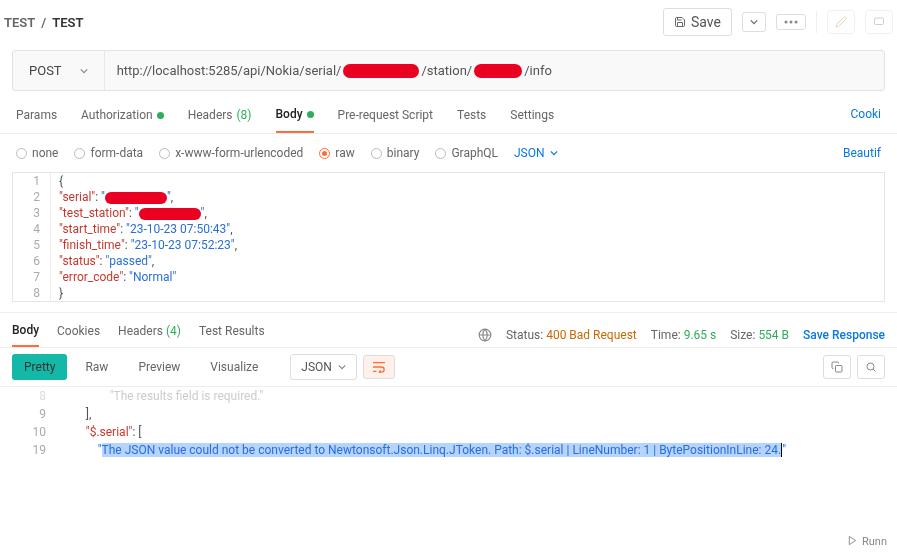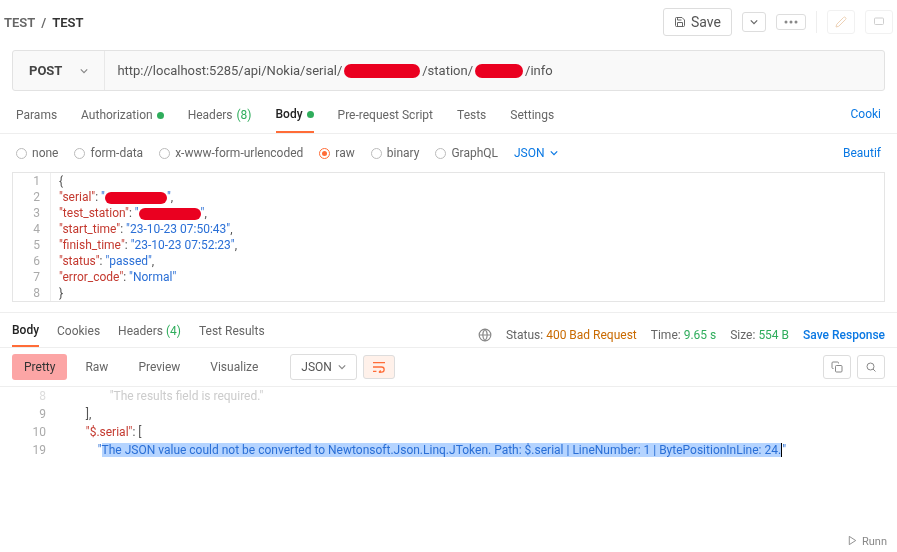--- a/index.html
+++ b/index.html
@@ -6,21 +6,21 @@
 body { background:#fff; color:#333; font-size:12px; width:897px; height:552px; overflow:hidden; position:relative; }
 .top-row { display:flex; align-items:center; padding:8px 4px; gap:10px; }
 .breadcrumb { font-weight:600; font-size:13px; color:#666; display:flex; gap:6px; align-items:center; }
 .breadcrumb .cur { color:#333; }
 .spacer { flex:1; }
 .btn { border:1px solid #ddd; background:#fff; padding:5px 10px; border-radius:3px; font-size:14px; display:flex; align-items:center; gap:5px; cursor:pointer; color:#555; }
 .icon-only { padding:5px 7px; }
 svg { display:block; }
 .url-row { display:flex; gap:10px; padding:6px 12px; }
 .url-box { flex:1; display:flex; border:1px solid #e2e2e2; background:#f9f9f9; border-radius:3px; overflow:hidden; }
-.method { padding:12px 16px; font-size:13px; font-weight:700; color:#444; display:flex; align-items:center; gap:18px; border-right:1px solid #e8e8e8; }
+.method { padding:12px 16px; font-size:13px; font-weight:400; color:#444; display:flex; align-items:center; gap:18px; border-right:1px solid #e8e8e8; }
 .url { flex:1; padding:12px 12px; font-size:13px; color:#555; display:flex; align-items:center; gap:0; }
 .redact { display:inline-block; width:76px; height:14px; background:#ea0020; border-radius:9px; margin:0 2px; }
 .send { background:#0a78e3; color:#fff; border:none; padding:0 28px; font-size:14px; font-weight:600; border-radius:3px; cursor:pointer; }
 .tabs { display:flex; gap:24px; padding:10px 16px 0; border-bottom:1px solid #eee; font-size:12px; }
 .tab { padding:0 0 10px 0; cursor:pointer; color:#666; display:flex; align-items:center; gap:4px; }
 .tab.active { color:#222; border-bottom:2px solid #ff6c37; font-weight:500; }
 .dot { width:7px; height:7px; border-radius:50%; display:inline-block; }
 .dot.g { background:#2fad5c; }
 .paren { color:#2fad5c; }
 .tabs .right { margin-left:auto; color:#0a78e3; cursor:pointer; }
@@ -41,21 +41,21 @@
 .redact-sm { display:inline-block; width:62px; height:12px; background:#ea0020; border-radius:8px; vertical-align:middle; }
 .resp-head { display:flex; align-items:center; gap:18px; padding:10px 12px 0; font-size:12px; border-top:1px solid #eee; margin-top:10px; }
 .resp-head .rtab { padding:0 0 8px 0; cursor:pointer; color:#666; }
 .resp-head .rtab.active { color:#222; border-bottom:2px solid #ff6c37; font-weight:500; }
 .resp-head .status-group { margin-left:auto; display:flex; gap:14px; color:#666; align-items:center; }
 .bad { color:#c96a00; }
 .good { color:#2fad5c; }
 .save-resp { color:#0a78e3; cursor:pointer; font-weight:500; }
 .view-row { display:flex; align-items:center; gap:6px; padding:6px 12px; border-top:1px solid #eee; border-bottom:1px solid #eee; }
 .vbtn { padding:6px 12px; border-radius:3px; cursor:pointer; color:#666; font-size:12px; }
-.vbtn.active { background:#fca5a5; color:#333; }
+.vbtn.active { background:#14b8a6; color:#333; }
 .sel { border:1px solid #ddd; padding:5px 10px; border-radius:3px; font-size:12px; color:#555; display:flex; gap:6px; align-items:center; cursor:pointer; }
 .wrap-btn { border:1px solid #ddd; padding:5px 8px; border-radius:3px; cursor:pointer; background:#fff1ea; }
 .resp-body { font-family:Consolas,Menlo,monospace; font-size:12px; padding:0 12px; }
 .rl { display:flex; }
 .rg { width:44px; text-align:right; padding:2px 10px 2px 0; color:#aaa; }
 .rc-code { padding:2px 6px; white-space:pre-wrap; flex:1; }
 .hl { background:#b5d4ff; }
 .caret { border-left:1px solid #000; }
 .faded { color:#ccc; }
 .footer { position:absolute; bottom:4px; right:10px; font-size:11px; color:#888; display:flex; align-items:flex-start; gap:4px; }

